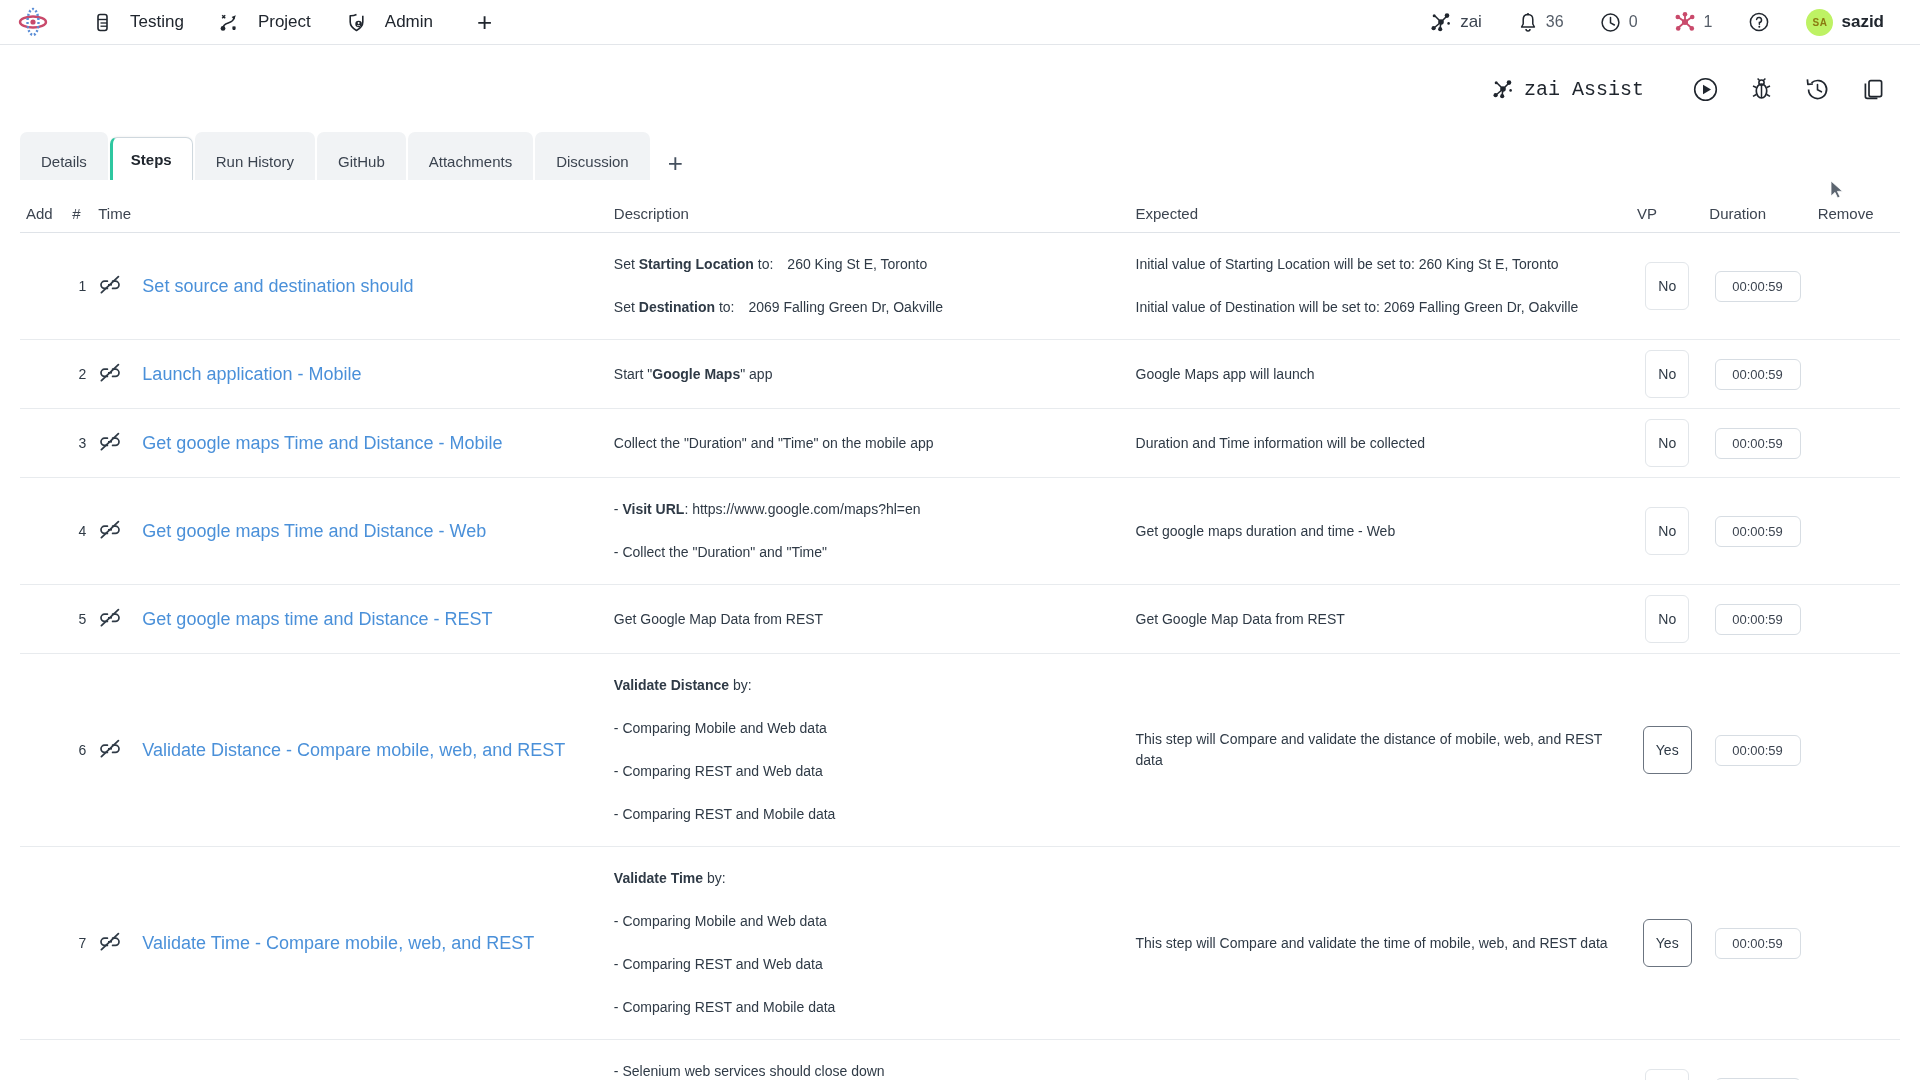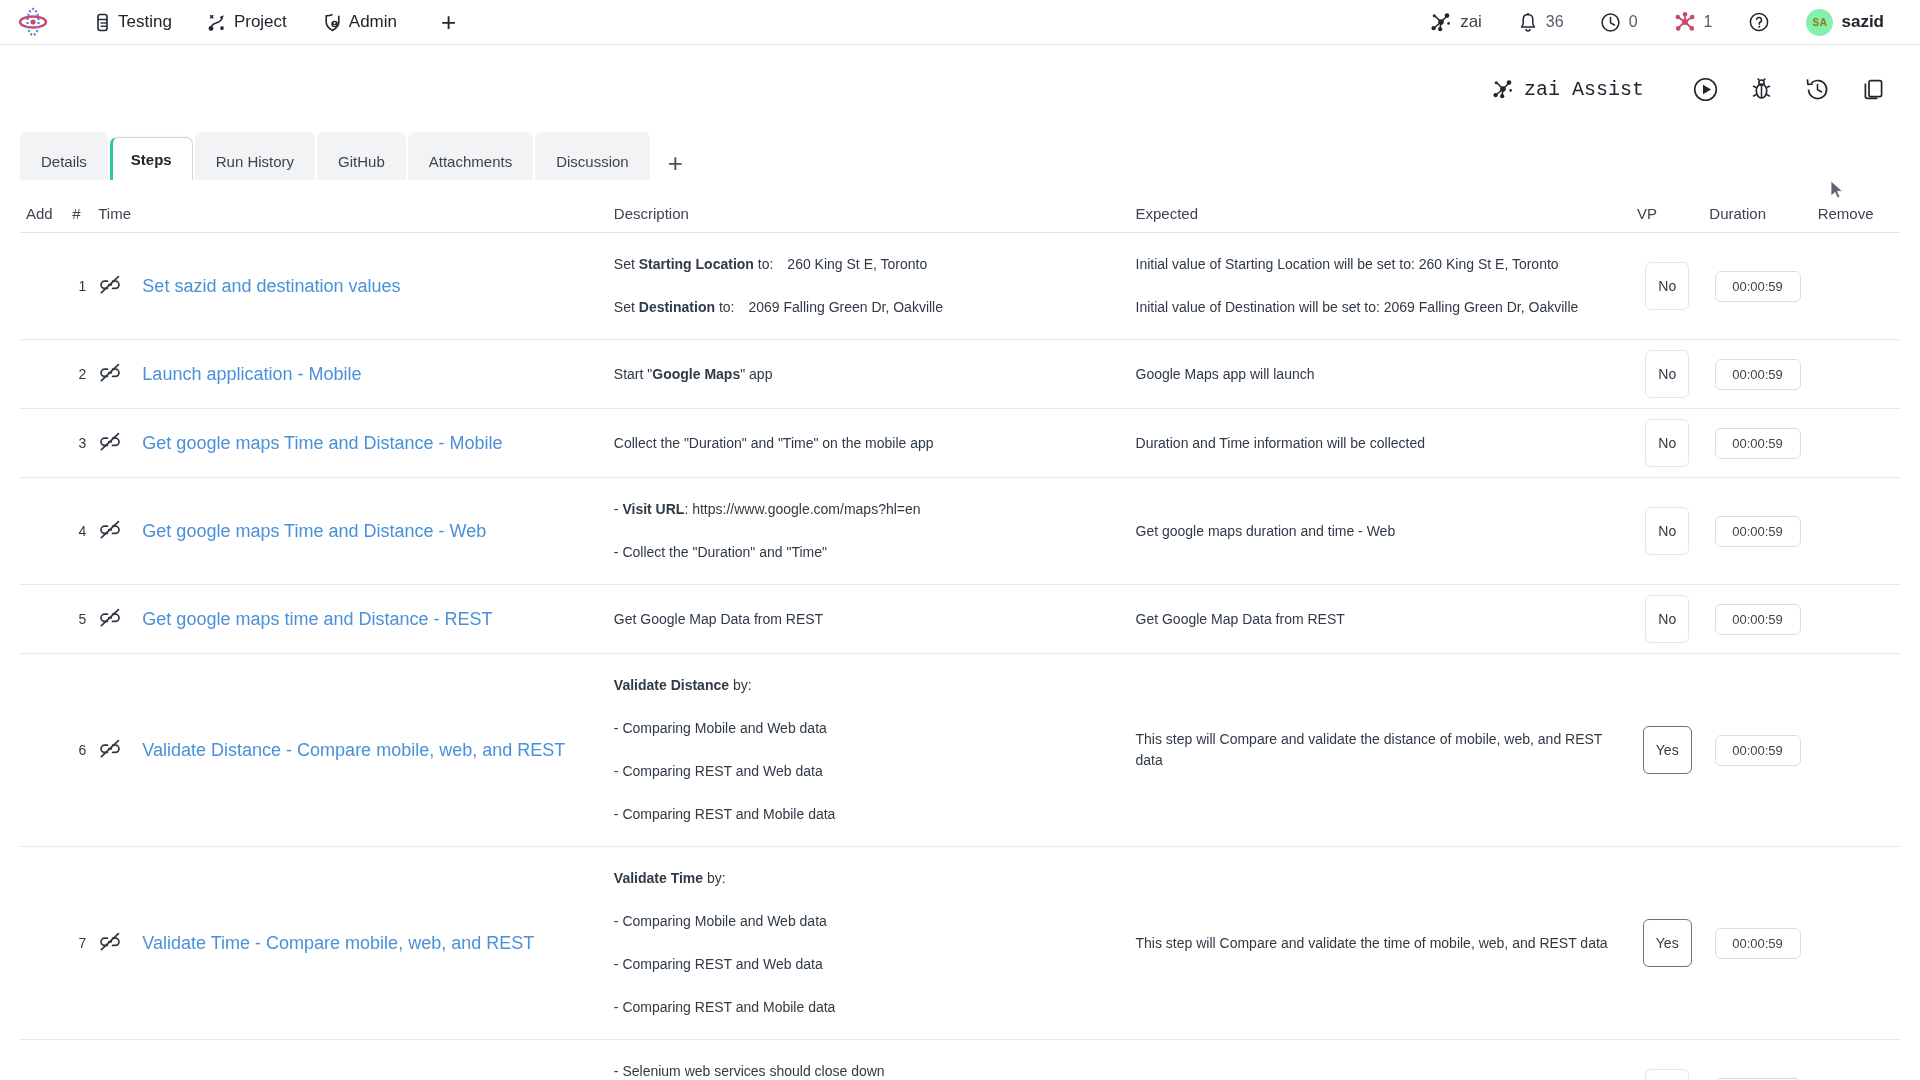--- a/index.html
+++ b/index.html
@@ -21,21 +21,21 @@
     background: #ffffff;
     position: relative;
   }
   .brand-logo {
     width: 42px; height: 45px;
     display: flex; align-items: center; justify-content: center;
     margin-left: 12px;
   }
   .nav-items { display: flex; align-items: center; margin-left: 26px; gap: 8px; }
   .nav-item {
-    display: flex; align-items: center; gap: 7px;
+    display: flex; align-items: center; gap: 19px;
     padding: 6px 14px;
     font-size: 17px;
     color: #20262e;
     cursor: pointer;
     border-radius: 4px;
     white-space: nowrap;
   }
   .nav-plus {
     font-size: 26px; color: #20262e; font-weight: 300;
     padding: 0 14px; cursor: pointer; line-height: 1;
@@ -50,21 +50,21 @@
   .tb-chip {
     display: flex; align-items: center; gap: 8px;
     padding: 5px 18px;
     font-size: 17px; color: #3c4450;
     cursor: pointer; border-radius: 4px;
     white-space: nowrap;
   }
   .tb-count { color: #555d68; font-size: 16px; }
   .avatar {
     width: 27px; height: 27px; border-radius: 50%;
-    background: #86efac;
+    background: #bef264;
     color: #8a7a10; font-size: 10px; font-weight: bold;
     display: flex; align-items: center; justify-content: center;
     letter-spacing: .5px;
   }
   .user-name { font-weight: bold; color: #20262e; font-size: 17px; }
 
   
   .page-head {
     display: flex; align-items: center;
     padding: 26px 24px 10px 24px;
@@ -391,21 +391,21 @@
     <tbody id="steps-body">
         <tr>
           <td></td>
           <td class="num-cell">1</td>
           <td class="link-cell"><span class="unlink-icon"><svg width="24" height="20" viewBox="0 0 24 20">
                 <path d="M9.4 6.2 L6.6 6.2 a3.6 3.6 0 0 0 0 7.2 L9.4 13.4" fill="none" stroke="#2f3a46" stroke-width="1.7" stroke-linecap="round"></path>
                 <path d="M14.6 6.2 L17.4 6.2 a3.6 3.6 0 0 1 0 7.2 L14.6 13.4" fill="none" stroke="#2f3a46" stroke-width="1.7" stroke-linecap="round"></path>
                 <line x1="10" y1="9.8" x2="14" y2="9.8" stroke="#2f3a46" stroke-width="1.6"></line>
                 <line x1="3.4" y1="17.6" x2="20.4" y2="1.6" stroke="#2f3a46" stroke-width="1.8" stroke-linecap="round"></line>
               </svg></span></td>
-          <td><a class="step-link">Set sazid and destination values</a></td>
+          <td><a class="step-link">Set source and destination should</a></td>
           <td>
             <div class="desc-line spaced">Set <b>Starting Location</b> to:<span class="desc-val">260 King St E, Toronto</span></div>
             <div class="desc-line spaced">Set <b>Destination</b> to:<span class="desc-val">2069 Falling Green Dr, Oakville</span></div>
           </td>
           <td>
             <div class="exp-text">Initial value of Starting Location will be set to: 260 King St E, Toronto</div>
             <div style="height:22px"></div>
             <div class="exp-text">Initial value of Destination will be set to: 2069 Falling Green Dr, Oakville</div>
           </td>
           <td class="cell-center"><button class="vp-btn">No</button></td>

